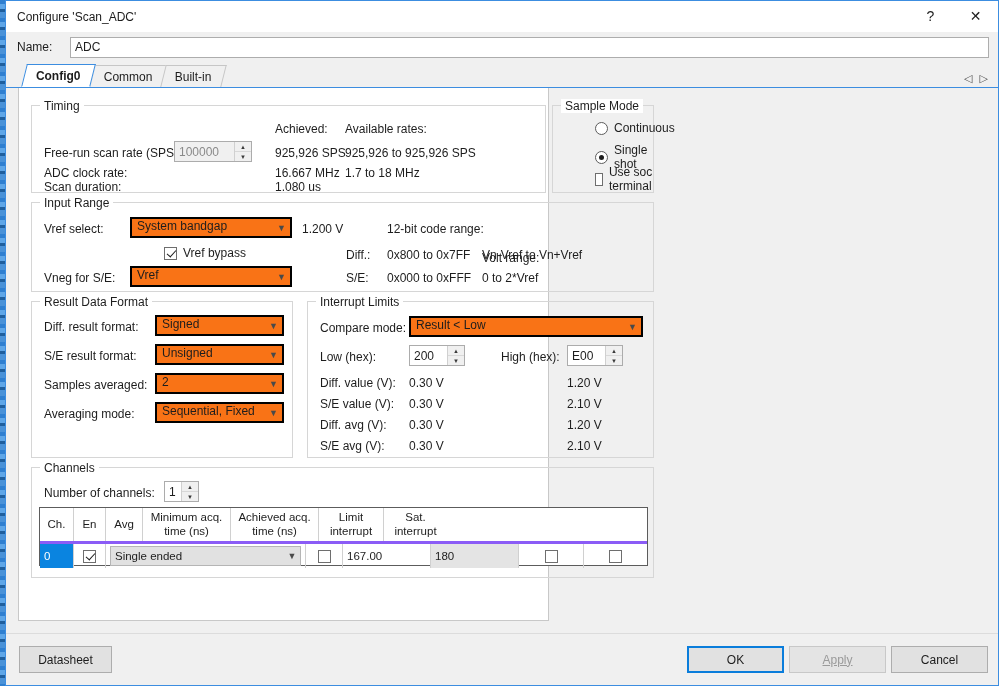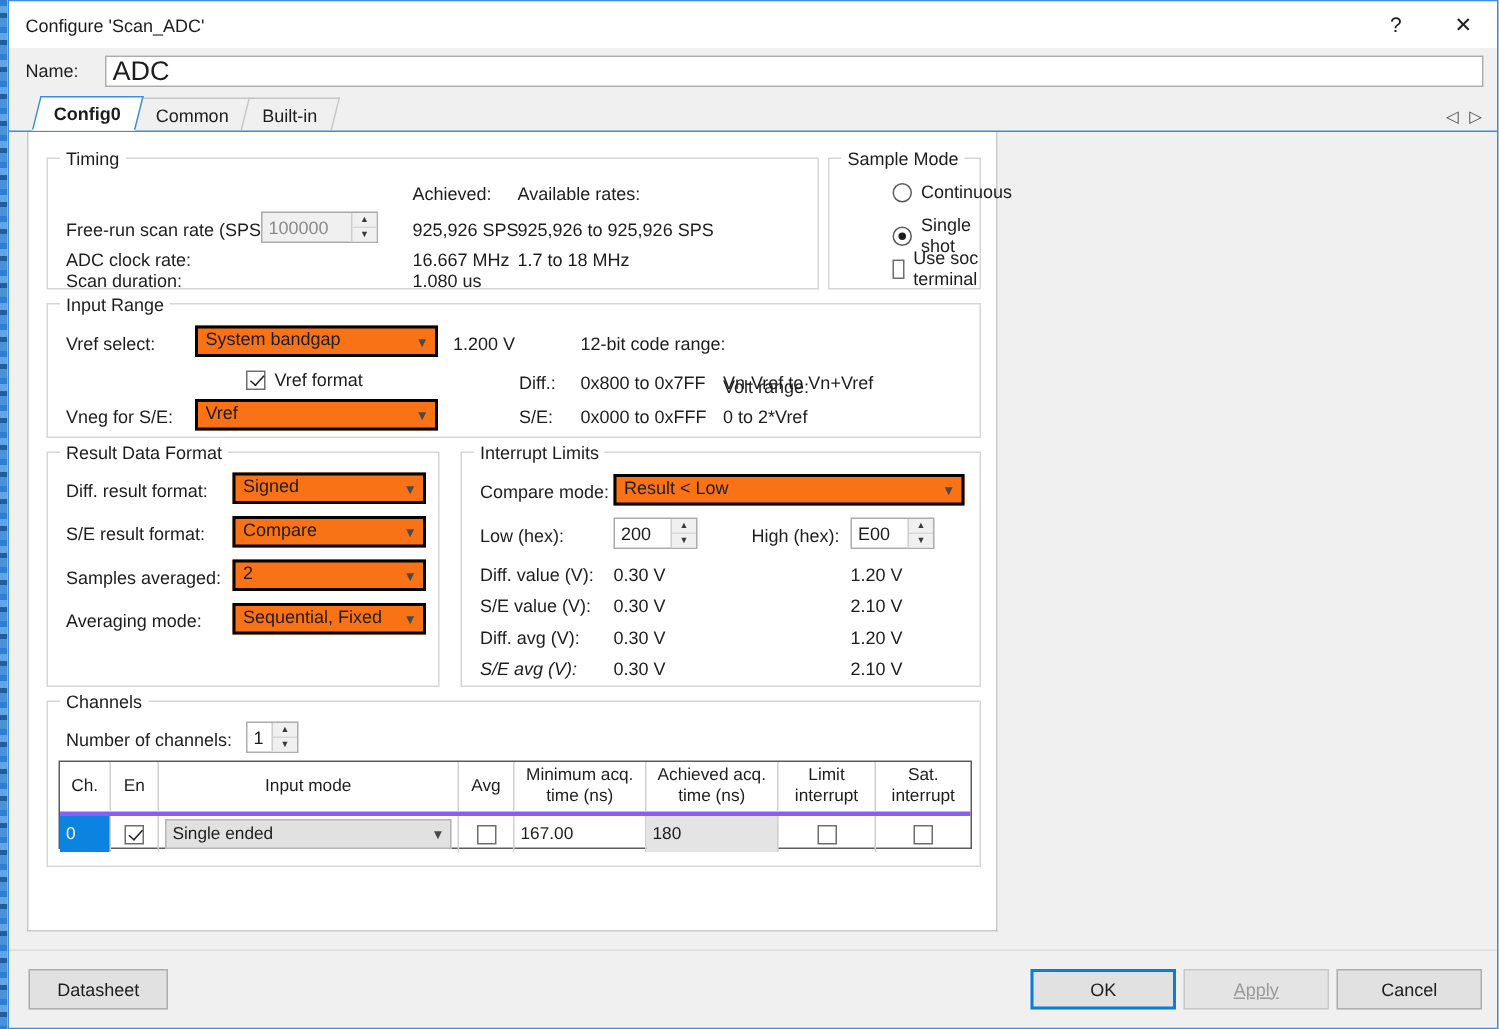--- a/index.html
+++ b/index.html
@@ -69,21 +69,21 @@
     padding: 0 9px 0 11px;
     flex: 0 0 auto;
   }
   #name-label { width: 53px; font-size: 12px; }
   #name-input {
     flex: 1;
     height: 21px;
     border: 1px solid #adadad;
     background: #ffffff;
     font-family: "Liberation Sans", sans-serif;
-    font-size: 18px;
+    font-size: 12px;
     padding: 0 4px;
     color: #1d1d1d;
     outline: none;
   }
 
   
   #tabstrip {
     height: 25px;
     background: #f0f0f0;
     display: flex;
@@ -126,21 +126,21 @@
   
   #content {
     flex: 1 1 auto;
     background: #f0f0f0;
     position: relative;
     border-top: 1px solid #3c8de0;
   }
   #panel {
     position: absolute;
     left: 12px; top: 0px;
-    width: 647px; height: 533px;
+    width: 531px; height: 533px;
     background: #ffffff;
     border: 1px solid #c8c8c8;
     border-top: none;
   }
 
   
   .group {
     position: absolute;
     border: 1px solid #d6d6d6;
   }
@@ -399,21 +399,21 @@
 
         <div class="lbl" style="left:12px; top:19px;">Vref select:</div>
         <div class="combo" style="left:98px; top:14px; width:162px;">
           <span class="cv">System bandgap</span>
           <span class="carrow">▼</span>
         </div>
         <div class="val" style="left:270px; top:19px;">1.200 V</div>
 
         <div class="cbrow" style="left:98px; top:43px;">
           <span class="cbox checked"></span>
-          <span>Vref format</span>
+          <span>Vref bypass</span>
         </div>
 
         <div class="lbl" style="left:12px; top:68px;">Vneg for S/E:</div>
         <div class="combo" style="left:98px; top:63px; width:162px;">
           <span class="cv">Vref</span>
           <span class="carrow">▼</span>
         </div>
 
         <div class="lbl" style="left:355px; top:19px;">12-bit code range:</div>
         <div class="lbl" style="left:450px; top:19px;margin-top:29px;">Volt range:</div>
@@ -431,21 +431,21 @@
         <div class="glabel">Result Data Format</div>
 
         <div class="lbl" style="left:12px; top:18px;">Diff. result format:</div>
         <div class="combo" style="left:123px; top:13px; width:129px;">
           <span class="cv">Signed</span>
           <span class="carrow">▼</span>
         </div>
 
         <div class="lbl" style="left:12px; top:47px;">S/E result format:</div>
         <div class="combo" style="left:123px; top:42px; width:129px;">
-          <span class="cv">Compare</span>
+          <span class="cv">Unsigned</span>
           <span class="carrow">▼</span>
         </div>
 
         <div class="lbl" style="left:12px; top:76px;">Samples averaged:</div>
         <div class="combo" style="left:123px; top:71px; width:129px;">
           <span class="cv">2</span>
           <span class="carrow">▼</span>
         </div>
 
         <div class="lbl" style="left:12px; top:105px;">Averaging mode:</div>
@@ -487,42 +487,41 @@
         <div class="val" style="left:259px; top:74px;">1.20 V</div>
 
         <div class="lbl" style="left:12px; top:95px;">S/E value (V):</div>
         <div class="val" style="left:101px; top:95px;">0.30 V</div>
         <div class="val" style="left:259px; top:95px;">2.10 V</div>
 
         <div class="lbl" style="left:12px; top:116px;">Diff. avg (V):</div>
         <div class="val" style="left:101px; top:116px;">0.30 V</div>
         <div class="val" style="left:259px; top:116px;">1.20 V</div>
 
-        <div class="lbl" style="left:12px; top:137px;font-style:italic;">S/E avg (V):</div>
+        <div class="lbl" style="left:12px; top:137px;">S/E avg (V):</div>
         <div class="val" style="left:101px; top:137px;">0.30 V</div>
         <div class="val" style="left:259px; top:137px;">2.10 V</div>
       </div>
 
       <div class="group" style="left:12px; top:379px; width:623px; height:111px;">
         <div class="glabel">Channels</div>
 
         <div class="lbl" style="left:12px; top:18px;">Number of channels:</div>
         <div class="spin" style="left:132px; top:13px; width:35px;">
           <div class="sv">1</div>
           <div class="sbtns">
             <div class="sbtn up">▲</div>
             <div class="sbtn down">▼</div>
           </div>
         </div>
 
         <div id="chtable" style="left:7px; top:39px; width:609px; height:59px;">
           <div class="thead">
             <div class="th" style="width:34px;">Ch.</div>
             <div class="th" style="width:32px;">En</div>
-            <div class="th" style="width:200px;">Input mode</div>
             <div class="th" style="width:37px;">Avg</div>
             <div class="th" style="width:88px;">
               <div>
                 <div>Minimum acq.</div>
                 <div>time (ns)</div>
               </div>
             </div>
             <div class="th" style="width:88px;">
               <div>
                 <div>Achieved acq.</div>

